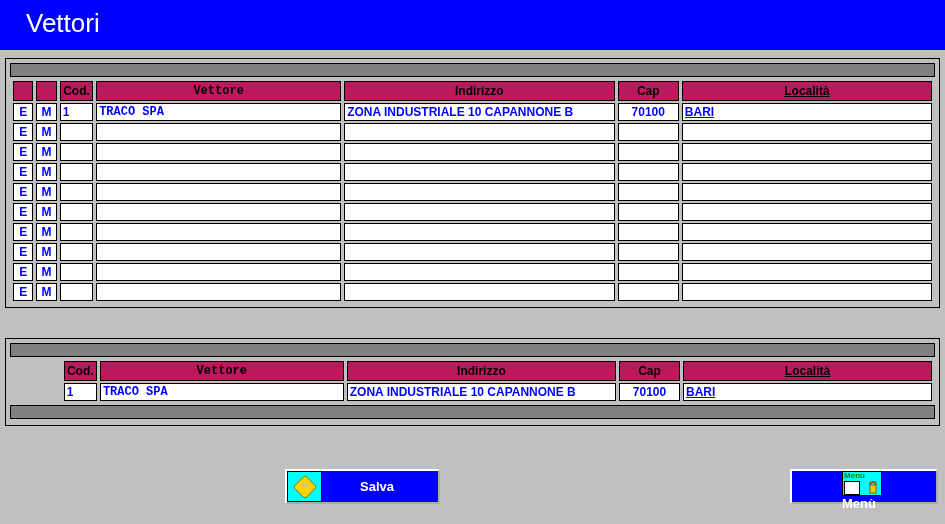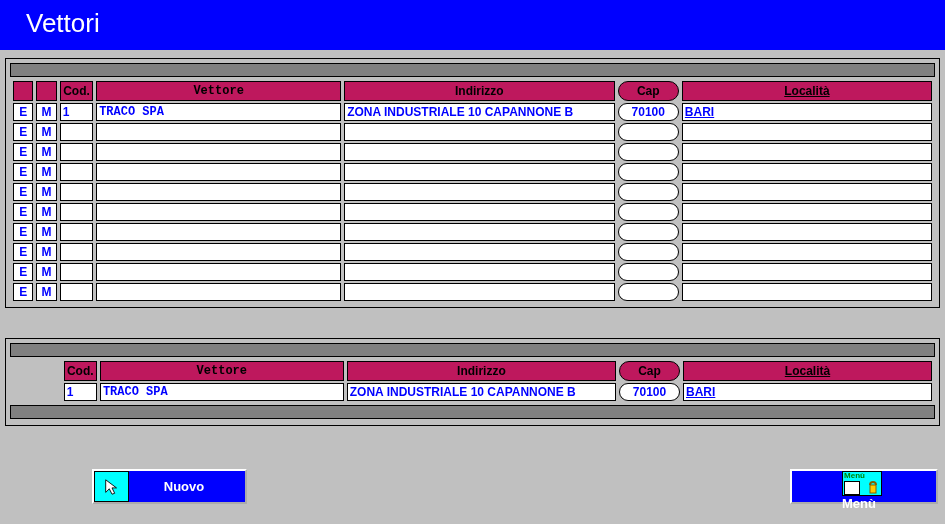--- a/index.html
+++ b/index.html
@@ -62,21 +62,21 @@
     padding:0;
     font-size:12px;
     border: 2px outset #fff;
   }
   td.e-btn { background: #ff0000; color:#800000; width:20px;}
   td.m-btn { background: #d4a800; color:#000; width:20px;}
   .col-act { width:20px; }
   .col-cod { width:32px; }
   .col-vet { width:240px;font-family:Liberation Mono, monospace; }
   .col-ind { width:265px; }
-  .col-cap { width:60px; text-align:center;border-radius:10px;}
+  .col-cap { width:60px; text-align:center;}
   .col-loc { width:245px;text-decoration:underline; }
 
   .btn-bar {
     position: absolute;
     bottom: 10px;
     left: 0; right:0;
     height: 45px;
   }
   .action-btn {
     position: absolute;
@@ -242,27 +242,28 @@
         <td class="col-ind">ZONA INDUSTRIALE 10 CAPANNONE B</td>
         <td class="col-cap">70100</td>
         <td class="col-loc">BARI</td>
       </tr>
     </tbody>
   </table>
   <div class="spacer-bar" style="margin-top:2px;"></div>
 </div>
 
 <div class="btn-bar">
-  <div id="btn-nuovo" class="action-btn">
+  <div id="btn-salva" class="action-btn">
     <div class="icon-box">
-      <svg class="cursor-svg" viewBox="0 0 20 20">
-          <path d="M3 2 L3 16 L7 12 L10 18 L13 17 L10 11 L15 11 Z" fill="#fff" stroke="#000" stroke-width="1"></path>
+      <svg viewBox="0 0 24 24" width="22" height="22">
+          <rect x="3" y="3" width="18" height="18" rx="2" fill="#ffd400" transform="rotate(45 12 12)" stroke="#806000"></rect>
+          <rect x="9" y="9" width="6" height="3" fill="#c0c0c0"></rect>
         </svg>
     </div>
-    <div class="label">Nuovo</div>
+    <div class="label">Salva</div>
   </div>
   <div id="btn-menu" class="action-btn">
     <div class="icon-box" style="width:40px;">
       <div style="display:flex;gap:1px;align-items:flex-end">
         <div style="font-size:8px;color:#008000;line-height:8px;text-align:center;">
           <div style="font-weight:bold">Menù</div>
           <div style="width:16px;height:14px;background:#fff;border:1px solid #000;margin-top:1px;"></div>
         </div>
         <svg width="14" height="18" viewBox="0 0 14 18">
             <rect x="4" y="8" width="6" height="8" fill="#ffcc00" stroke="#806000"></rect>

